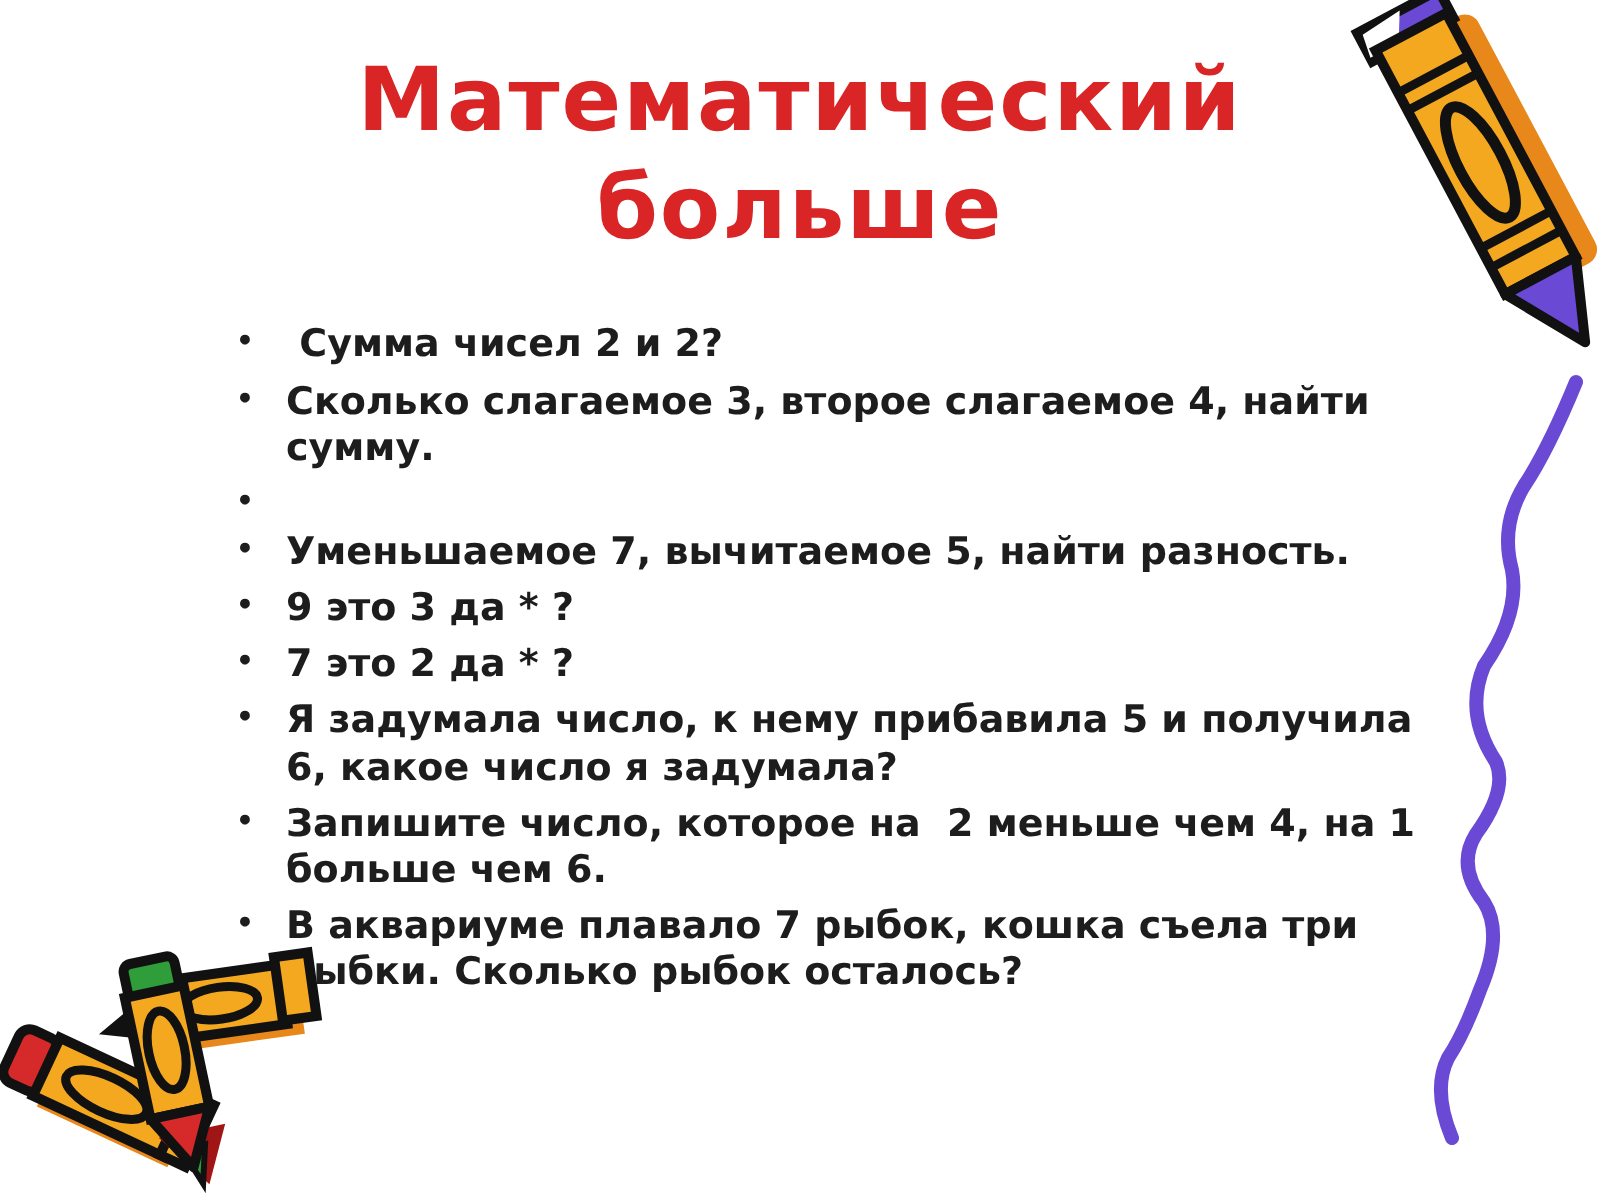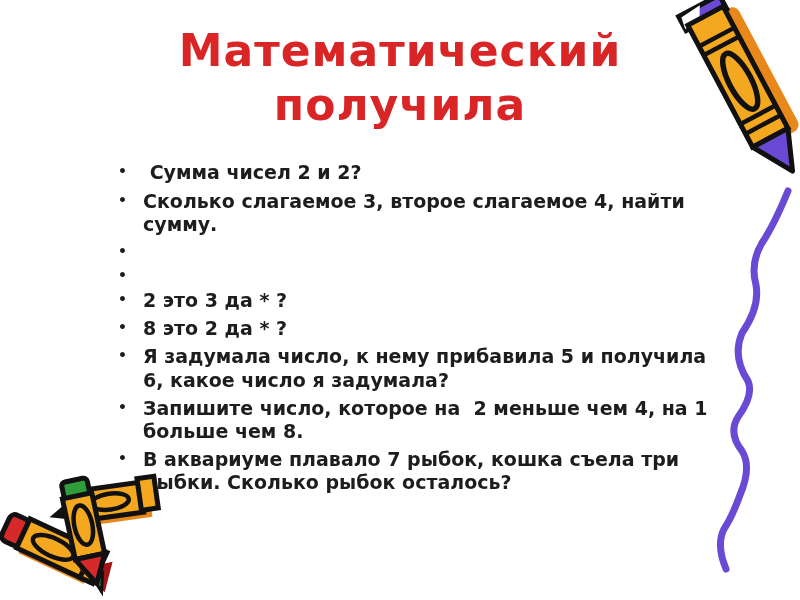--- a/index.html
+++ b/index.html
@@ -48,53 +48,54 @@
   #deco-squiggle{left:690px;top:185px;z-index:2;}
   #deco-crayons-bl{left:0;top:468px;z-index:4;}
 </style>
 </head>
 <body>
 
 <div class="slide">
 
   <div class="title">
     <div>Математический</div>
-    <div>получила</div>
+    <div>больше</div>
   </div>
 
   <ul class="bullets">
     <li>
         <span class="dot">•</span>
         <span class="txt"> Сумма чисел 2 и 2?</span>
       </li>
     <li>
         <span class="dot">•</span>
         <span class="txt">Сколько слагаемое 3, второе слагаемое 4, найти сумму.</span>
       </li>
     <li>
         <span class="dot">•</span>
       </li>
     <li>
         <span class="dot">•</span>
+        <span class="txt">Уменьшаемое 7, вычитаемое 5, найти разность.</span>
       </li>
     <li>
         <span class="dot">•</span>
-        <span class="txt">2 это 3 да * ?</span>
+        <span class="txt">9 это 3 да * ?</span>
       </li>
     <li>
         <span class="dot">•</span>
-        <span class="txt">8 это 2 да * ?</span>
+        <span class="txt">7 это 2 да * ?</span>
       </li>
     <li>
         <span class="dot">•</span>
         <span class="txt">Я задумала число, к нему прибавила 5 и получила 6, какое число я задумала?</span>
       </li>
     <li>
         <span class="dot">•</span>
-        <span class="txt">Запишите число, которое на  2 меньше чем 4, на 1 больше чем 8.</span>
+        <span class="txt">Запишите число, которое на  2 меньше чем 4, на 1 больше чем 6.</span>
       </li>
     <li>
         <span class="dot">•</span>
         <span class="txt">В аквариуме плавало 7 рыбок, кошка съела три рыбки. Сколько рыбок осталось?</span>
       </li>
   </ul>
 
   <svg id="deco-crayon-tr" class="deco" width="155" height="200" viewBox="0 0 155 200">
     <g transform="rotate(-28 60 15)">
       <rect x="50" y="20" width="42" height="140" rx="8" fill="#e8871a"></rect>

